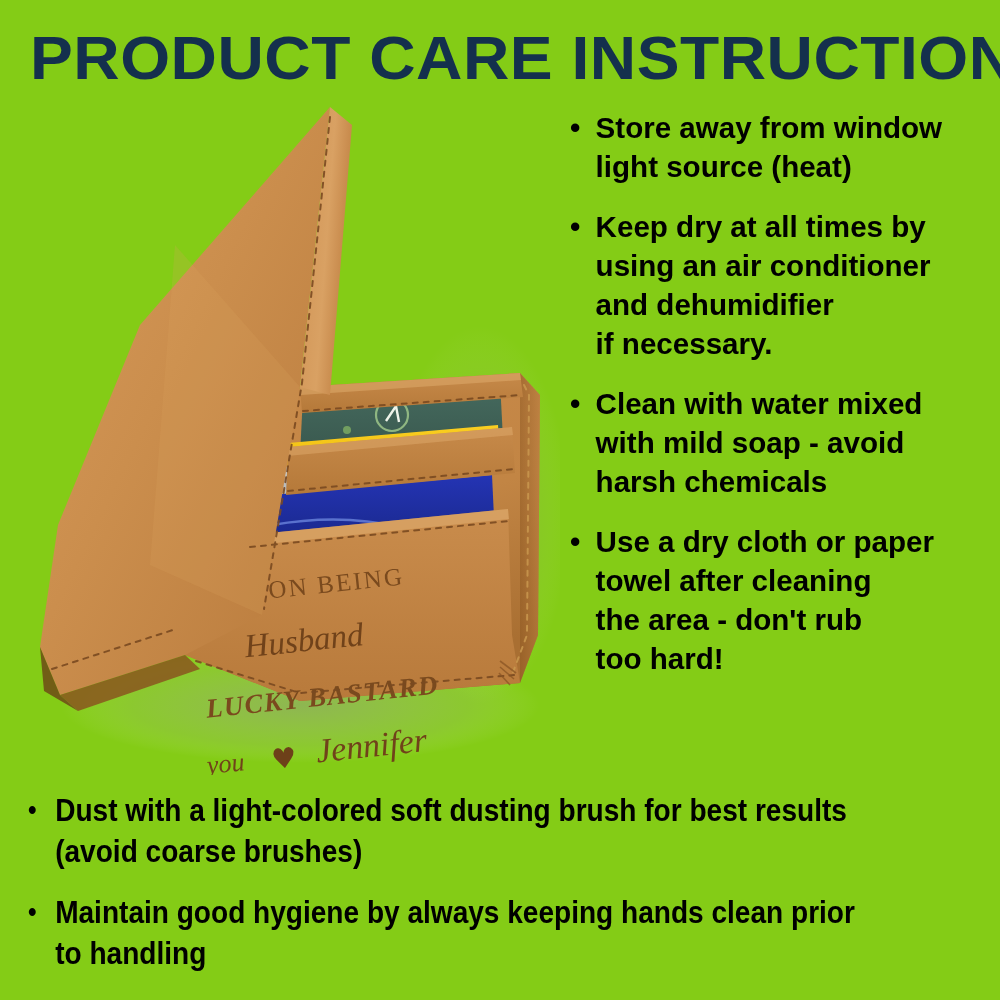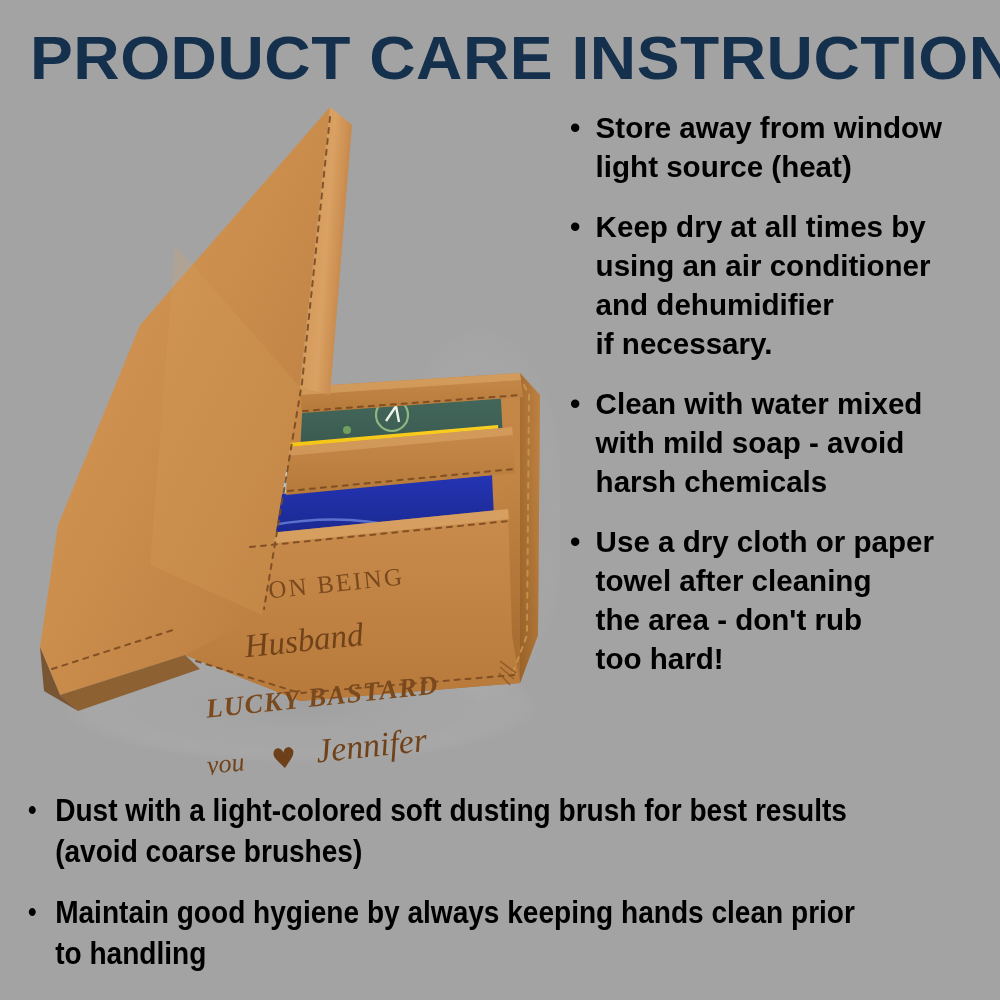--- a/index.html
+++ b/index.html
@@ -7,21 +7,21 @@
     padding: 0;
     background: #ffffff;
   }
   body {
     font-family: "Liberation Sans", sans-serif;
   }
   #page {
     position: relative;
     width: 1000px;
     height: 1000px;
-    background: #a3a3a3;
+    background: #84cc16;
     overflow: hidden;
   }
 
   
   #title {
     position: absolute;
     left: 30px;
     top: 27px;
     width: 960px;
     height: 62px;

